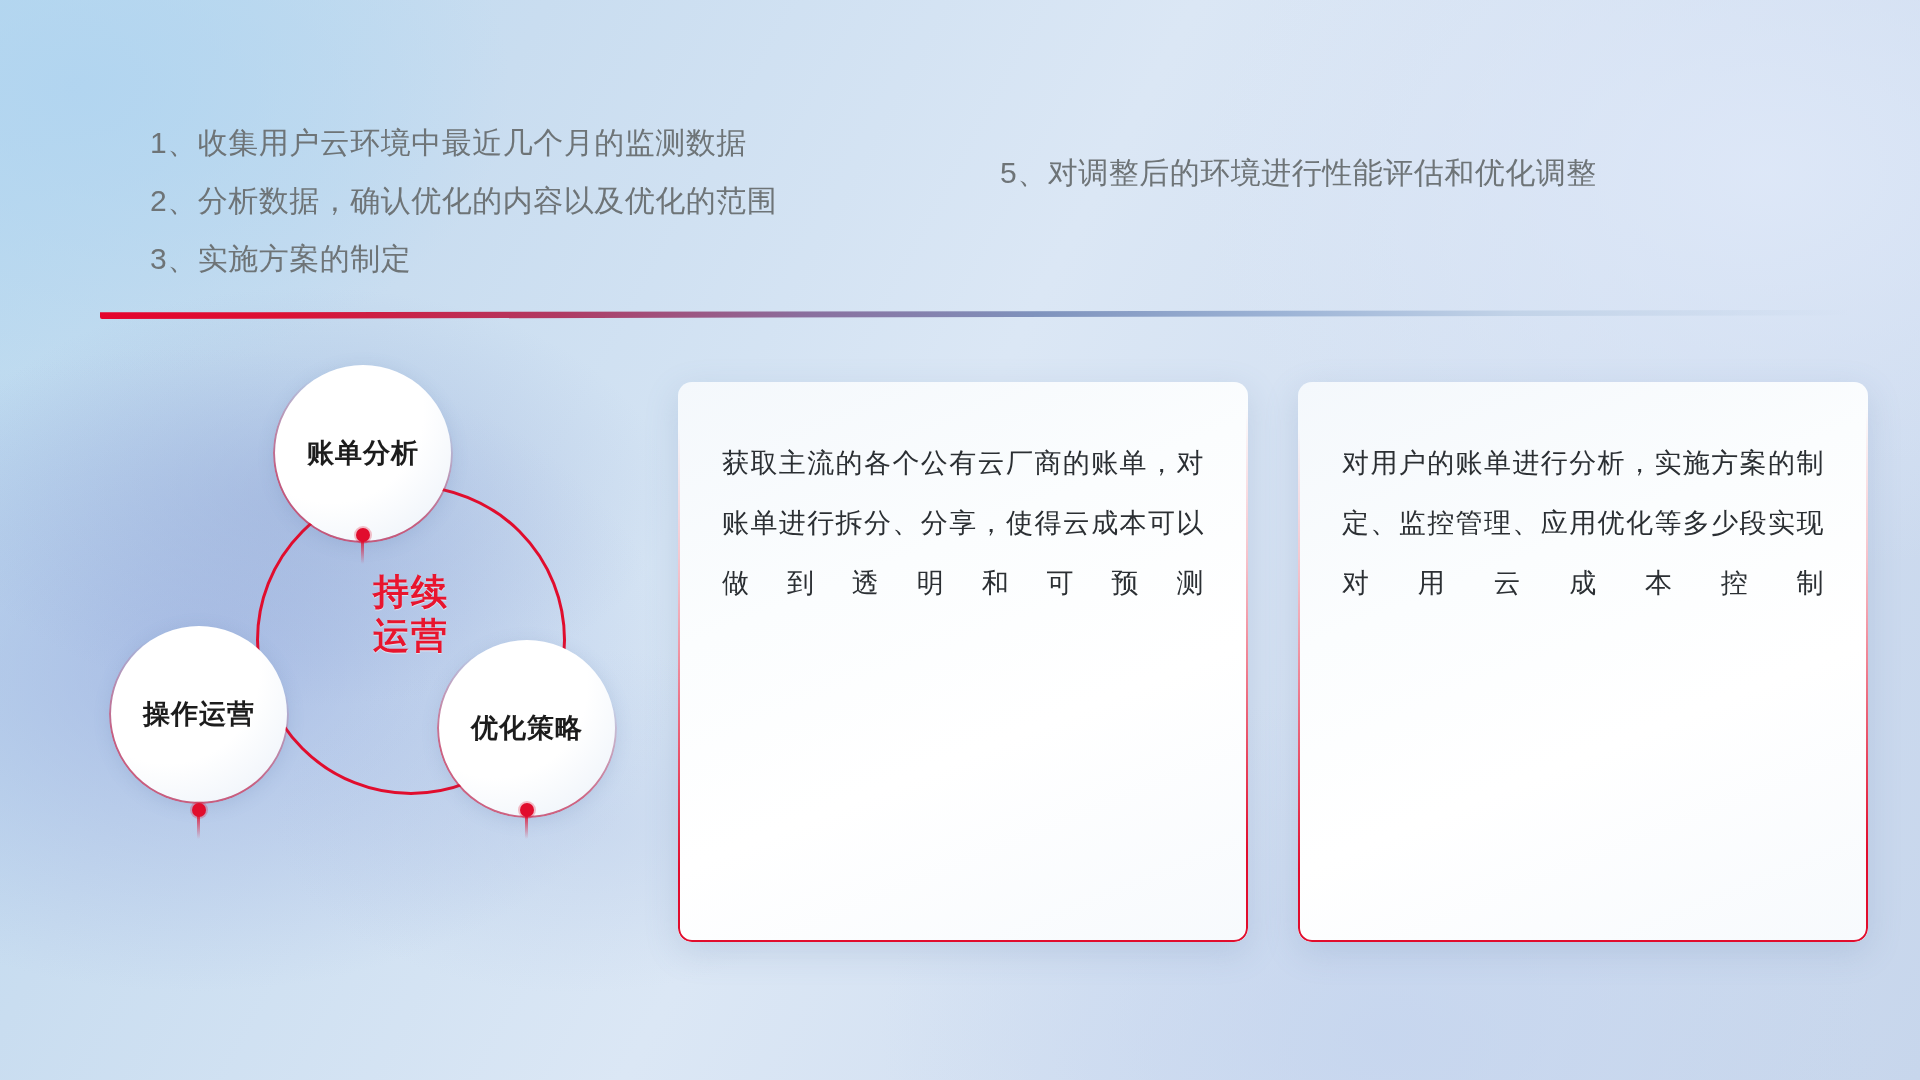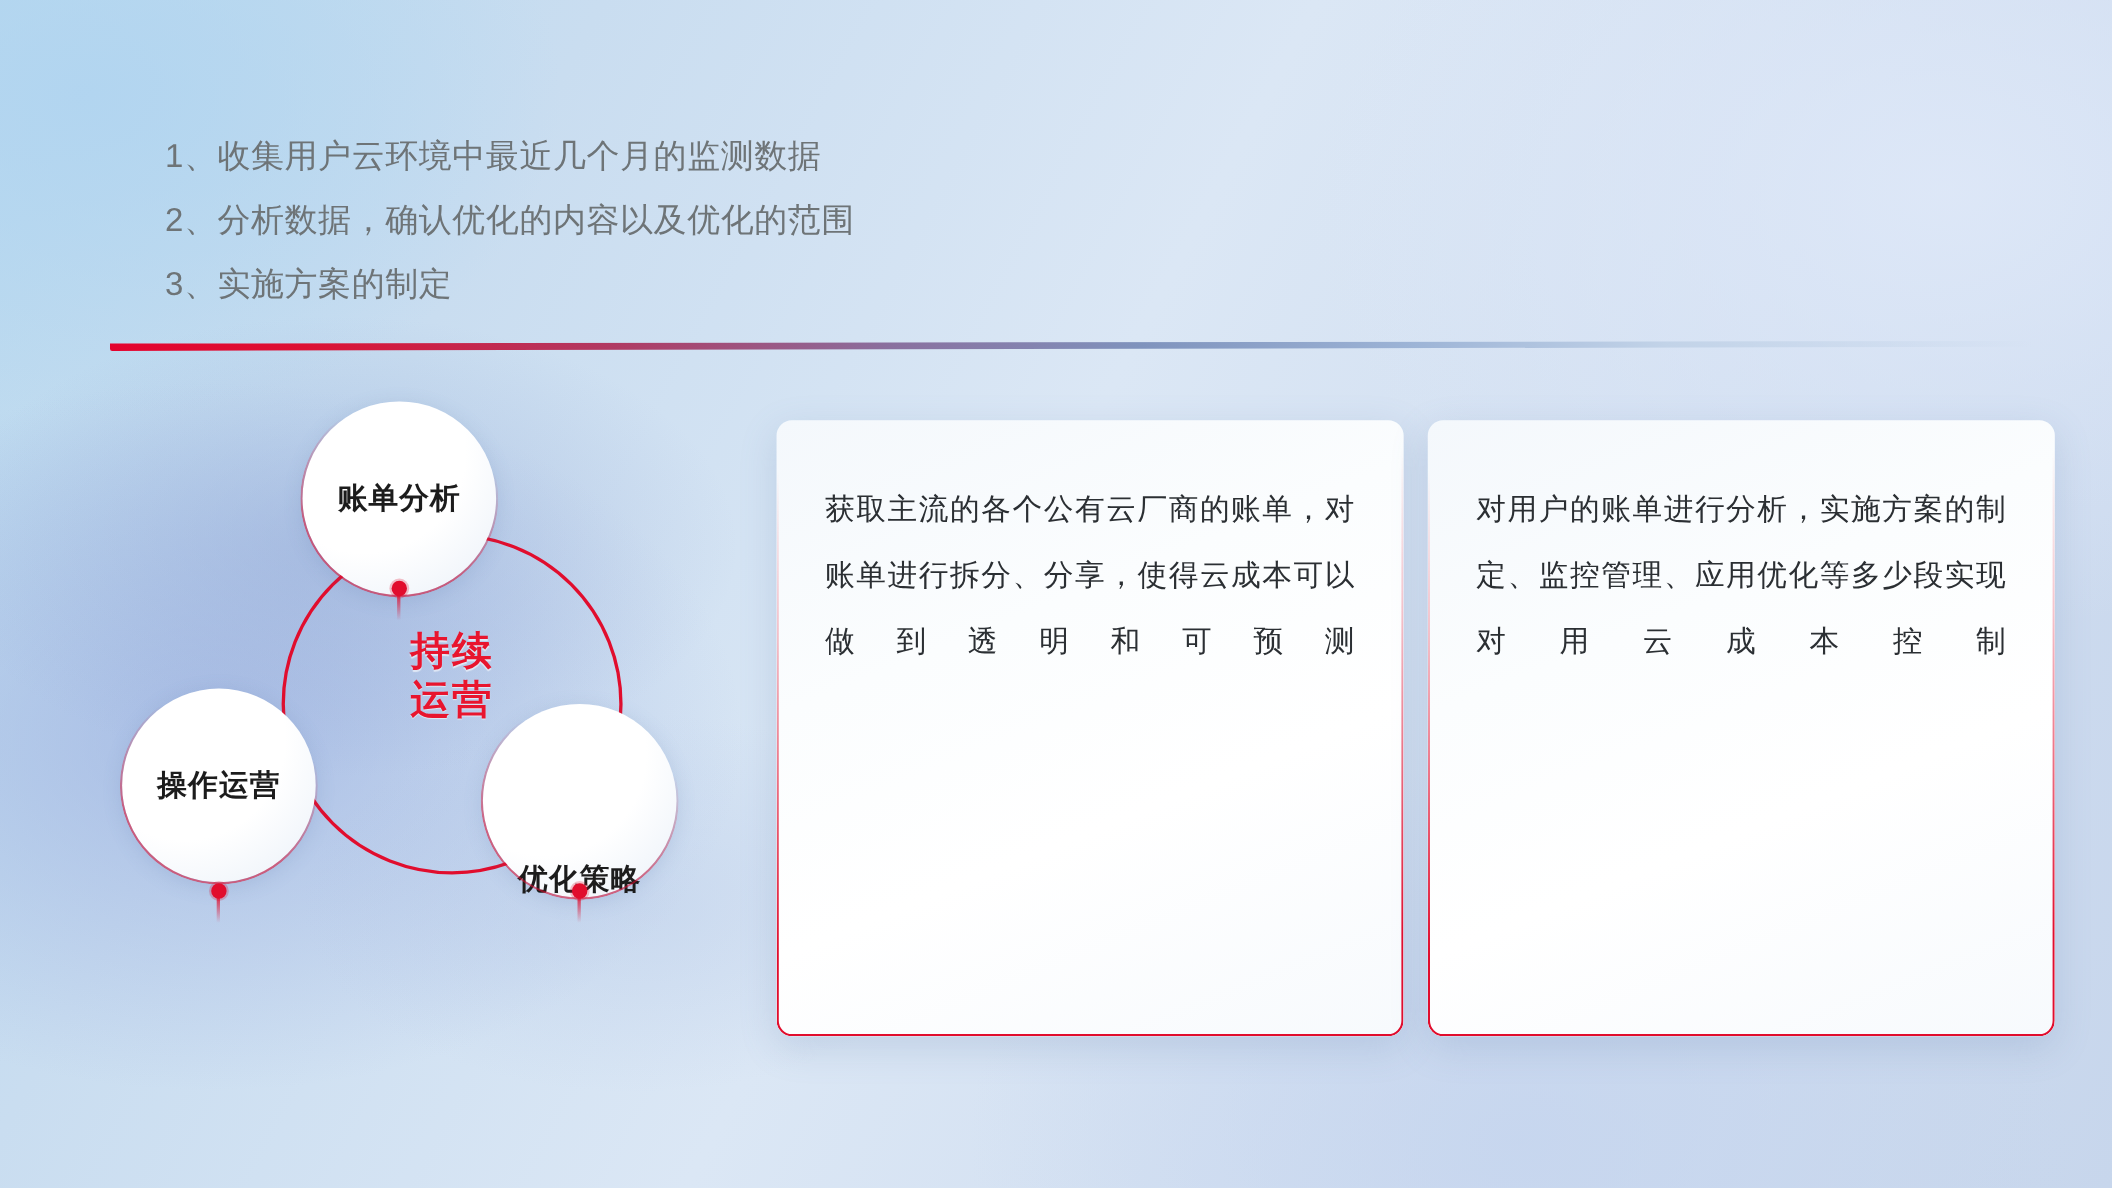--- a/index.html
+++ b/index.html
@@ -58,21 +58,21 @@
   }
   .bubble:before{
     content:"";position:absolute;inset:-2px;border-radius:50%;
     border:2px solid rgba(225,13,45,.55);
     -webkit-mask-image:linear-gradient(200deg,rgba(0,0,0,0) 28%,rgba(0,0,0,1) 72%);
             mask-image:linear-gradient(200deg,rgba(0,0,0,0) 28%,rgba(0,0,0,1) 72%);
     pointer-events:none;
   }
   #bubble-top   {left:180px;top:15px;width:176px;height:176px;}
   #bubble-left  {left:16px; top:276px;width:176px;height:176px;}
-  #bubble-right {left:344px;top:290px;width:176px;height:176px;align-items:flex-end;}
+  #bubble-right {left:344px;top:290px;width:176px;height:176px;}
   .dot{
     position:absolute;width:14px;height:14px;border-radius:50%;
     background:#e10d2d;box-shadow:0 0 0 2px rgba(225,13,45,.25);
   }
   .dot:after{
     content:"";position:absolute;left:5px;top:12px;width:3px;height:24px;
     background:linear-gradient(180deg,rgba(225,13,45,.85),rgba(225,13,45,0));
   }
   #dot-top  {left:261px;top:178px;}
   #dot-left {left:97px; top:453px;}
@@ -91,39 +91,40 @@
     background:linear-gradient(158deg,#f4f8fc 0%,#fbfdfe 34%,#ffffff 62%,#f7fafd 100%);
     box-shadow:0 10px 34px rgba(96,124,172,.20);
     padding:52px 44px 0 44px;
   }
   .card:before{
     content:"";position:absolute;inset:0;border-radius:14px;pointer-events:none;
     border:2.5px solid #e10d2d;
     -webkit-mask-image:linear-gradient(178deg,rgba(0,0,0,0) 8%,rgba(0,0,0,.25) 34%,rgba(0,0,0,1) 84%);
             mask-image:linear-gradient(178deg,rgba(0,0,0,0) 8%,rgba(0,0,0,.25) 34%,rgba(0,0,0,1) 84%);
   }
-  #card-1{left:706px;}
+  #card-1{left:678px;}
   #card-2{left:1298px;}
   .card-body{
     color:#2b2f33;font-size:27px;line-height:2.22;letter-spacing:.6px;
     text-align:justify;text-align-last:justify;
   }
 </style>
 </head>
 <body>
 
 <div id="slide">
 
   <div class="bullets" id="bullets-left">
     <div class="li">1、收集用户云环境中最近几个月的监测数据</div>
     <div class="li">2、分析数据，确认优化的内容以及优化的范围</div>
     <div class="li">3、实施方案的制定</div>
   </div>
 
   <div class="bullets" id="bullets-right">
+    <div class="li">5、对调整后的环境进行性能评估和优化调整</div>
   </div>
 
   <div id="divider"></div>
 
   <div id="venn">
     <div class="ring" id="ring-main"></div>
 
     <div id="venn-center">
       <div>持续</div>
       <div>运营</div>

